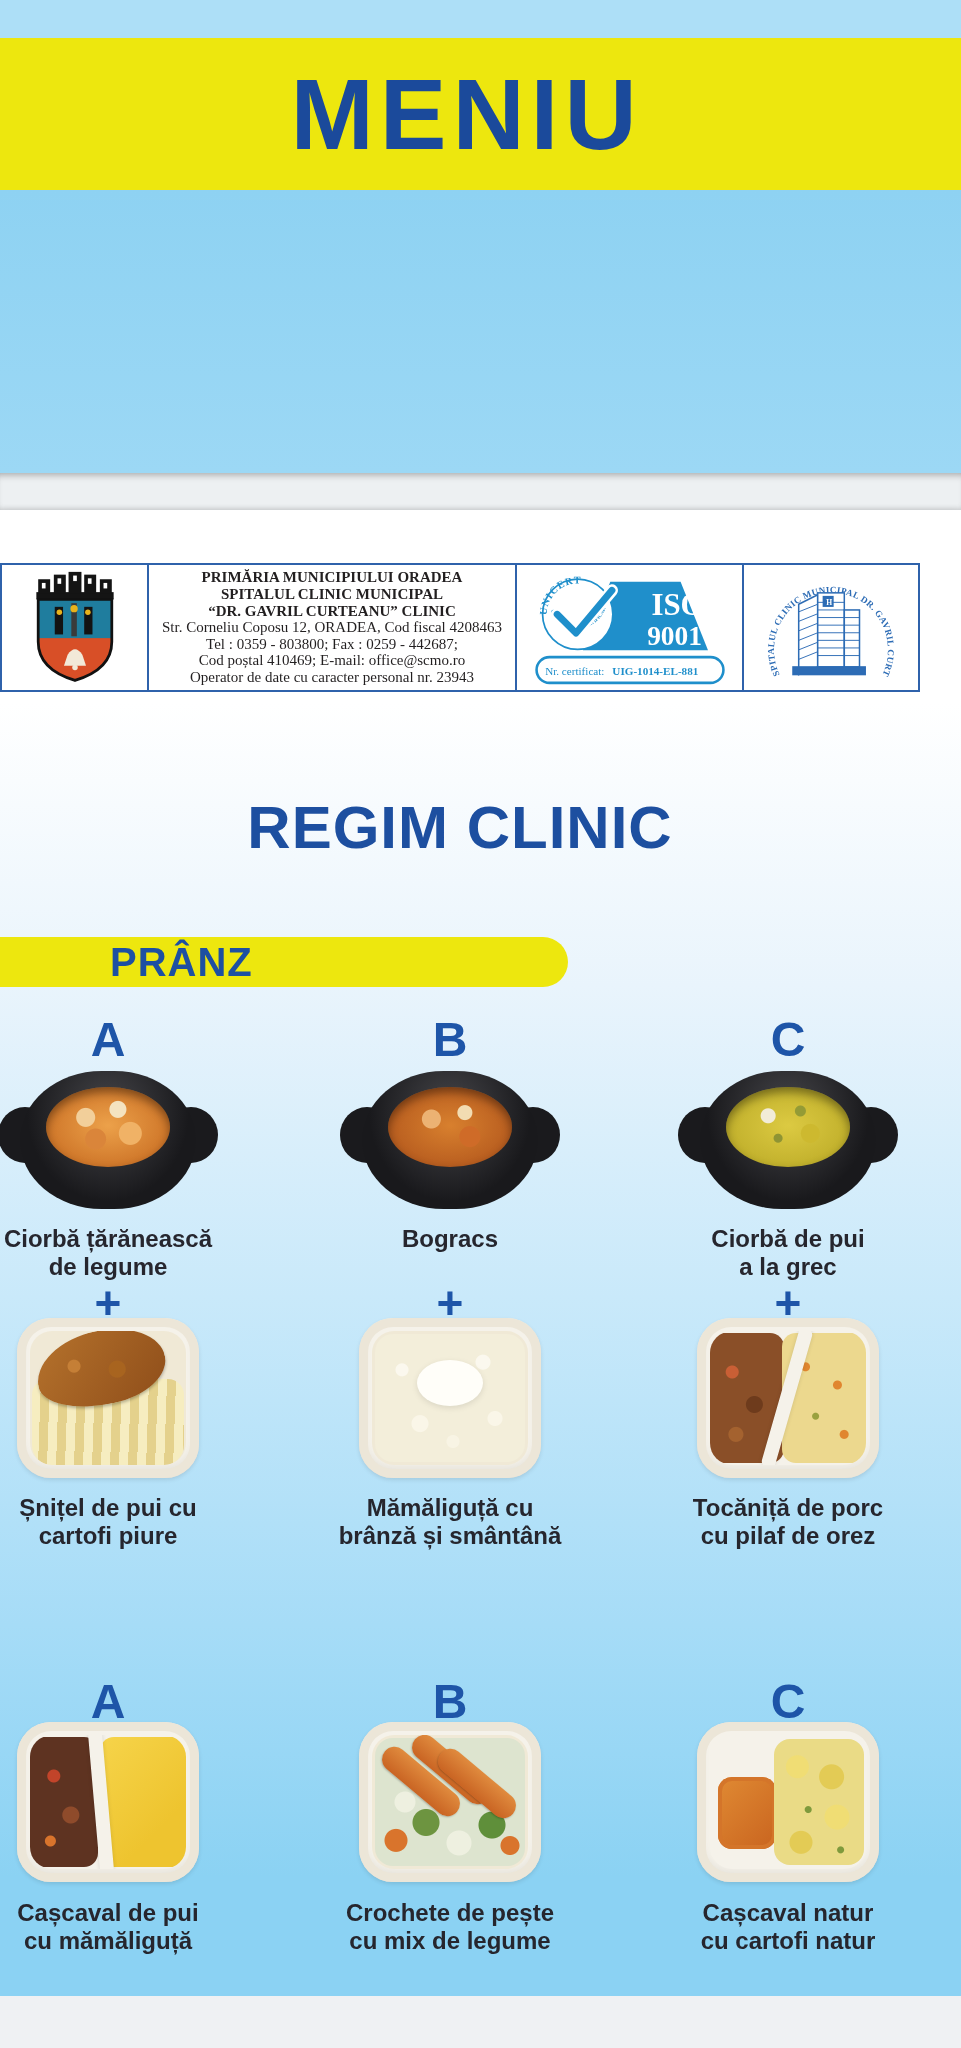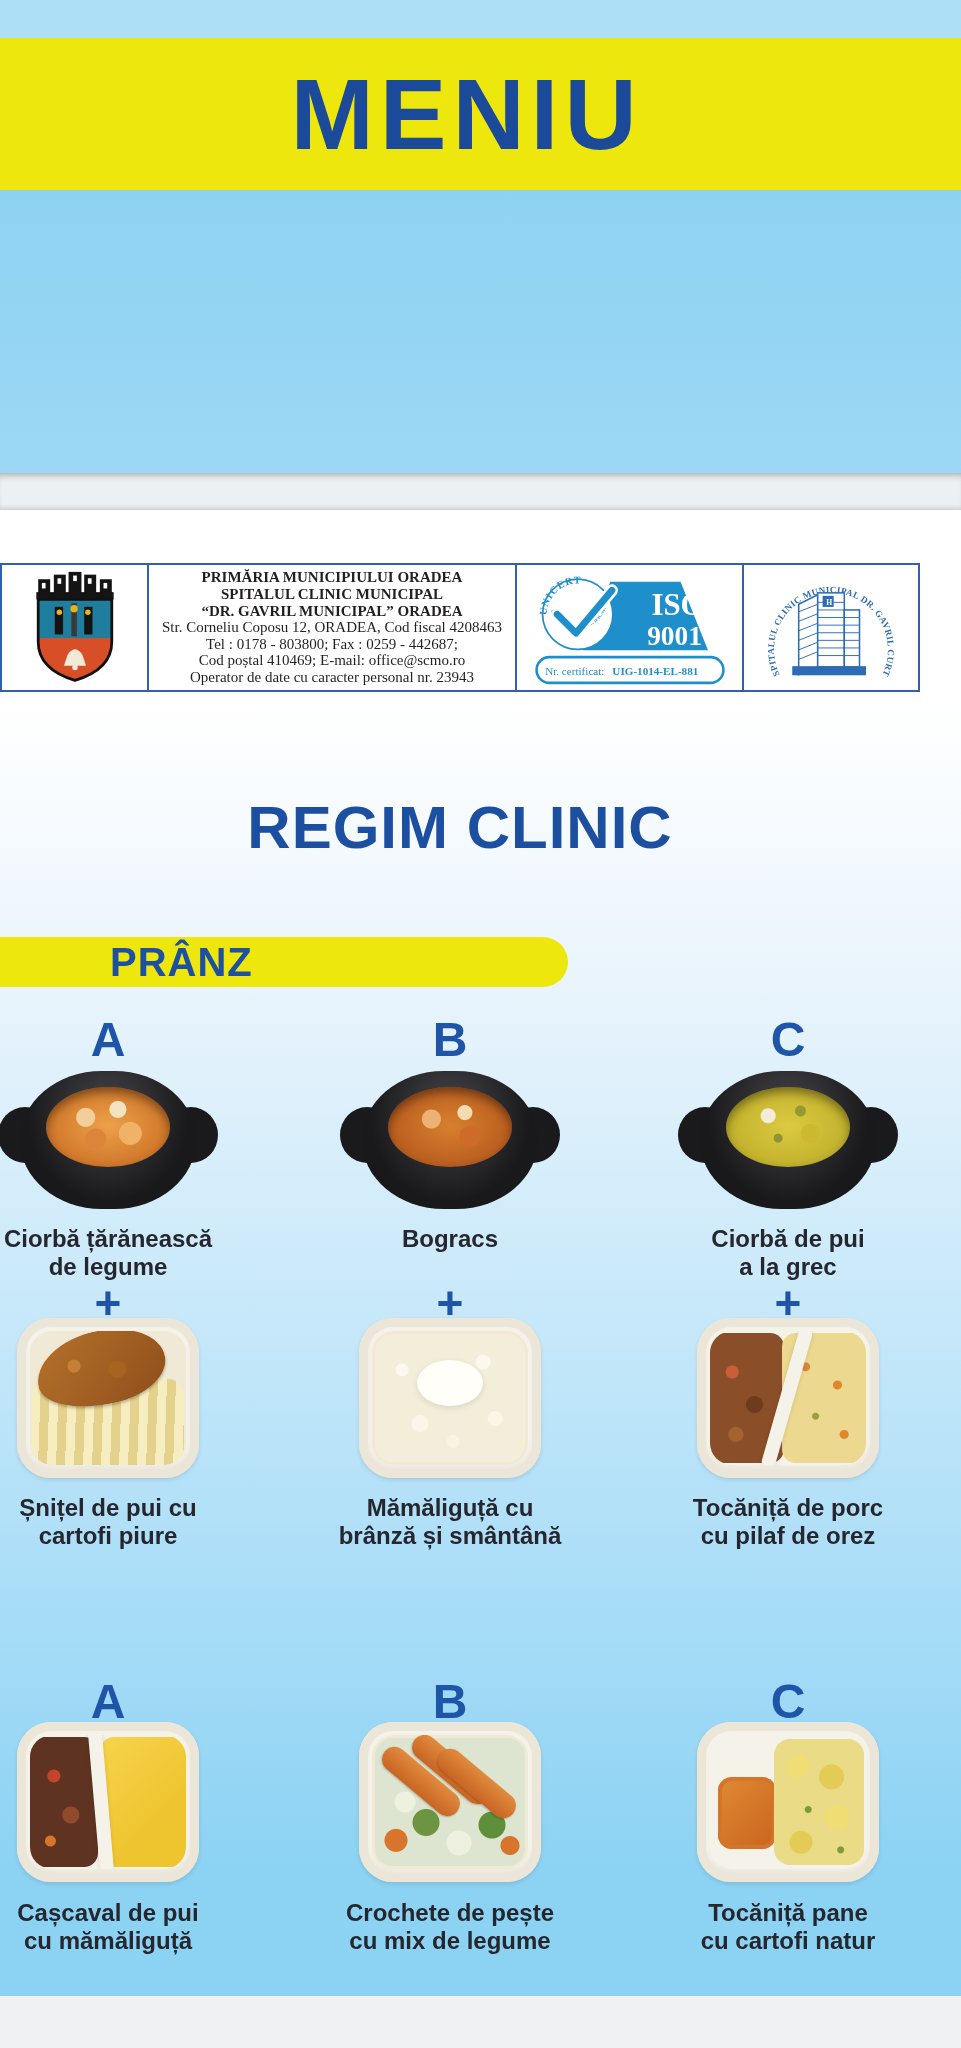--- a/index.html
+++ b/index.html
@@ -178,23 +178,23 @@
               <circle cx="64" cy="46" r="3" fill="#e8b31c"></circle>
             <path d="M42,92 q8,-12 16,0 l4,12 h-24 Z" fill="#f2e9d8"></path>
             <circle cx="50" cy="106" r="3" fill="#f2e9d8"></circle>
           </g>
           <path d="M10,32 h80 v46 q0,30 -40,42 q-40,-12 -40,-42 Z" fill="none" stroke="#111" stroke-width="3"></path>
         </svg>
       </div>
       <div class="lh-cell lh-text">
         <div class="b">PRIMĂRIA MUNICIPIULUI ORADEA</div>
         <div class="b">SPITALUL CLINIC MUNICIPAL</div>
-        <div class="b">“DR. GAVRIL MUNICIPAL” ORADEA</div>
+        <div class="b">“DR. GAVRIL CURTEANU” CLINIC</div>
         <div>Str. Corneliu Coposu 12,  ORADEA, Cod fiscal  4208463</div>
-        <div>Tel : 0178 - 803800; Fax : 0259 - 442687;</div>
+        <div>Tel : 0359 - 803800; Fax : 0259 - 442687;</div>
         <div>Cod poștal 410469;  E-mail: office@scmo.ro</div>
         <div>Operator de date cu caracter personal nr. 23943</div>
       </div>
       <div class="lh-cell">
         <svg width="212" height="120" viewBox="0 0 230 140">
           <polygon points="92,16 174,16 206,96 60,96" fill="#1f8fcb"></polygon>
           <text x="140" y="55" fill="#fff" font-size="36" font-weight="bold">ISO</text>
           <text x="135" y="90" fill="#fff" font-size="32" font-weight="bold">9001</text>
           <circle cx="54" cy="54" r="41" fill="#fff" stroke="#1f8fcb" stroke-width="2"></circle>
           <defs>
@@ -419,21 +419,21 @@
           </div>
         </div>
       <div class="cell c1">
           <div class="meal-label">
         <div>Crochete de pește</div>
             <div>cu mix de legume</div>
           </div>
         </div>
       <div class="cell c2">
           <div class="meal-label">
-        <div>Tocăniță pane</div>
+        <div>Cașcaval natur</div>
             <div>cu cartofi natur</div>
           </div>
         </div>
     </div>
 
   </section>
 
   <div class="viewer-bottom"></div>
 </div>
 

